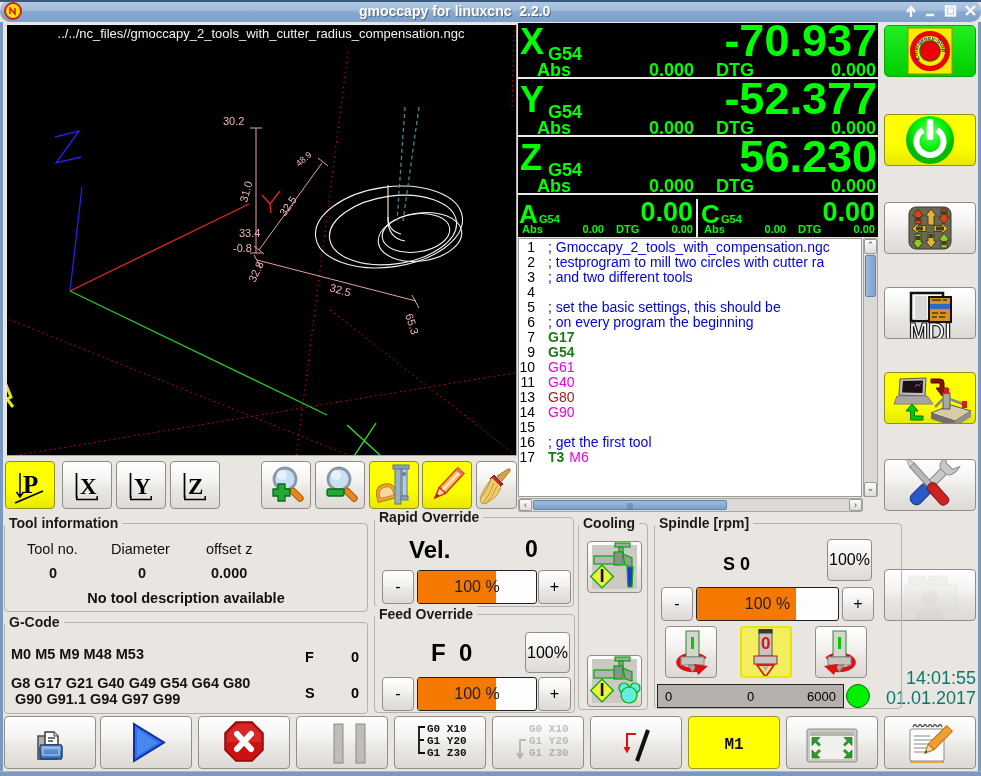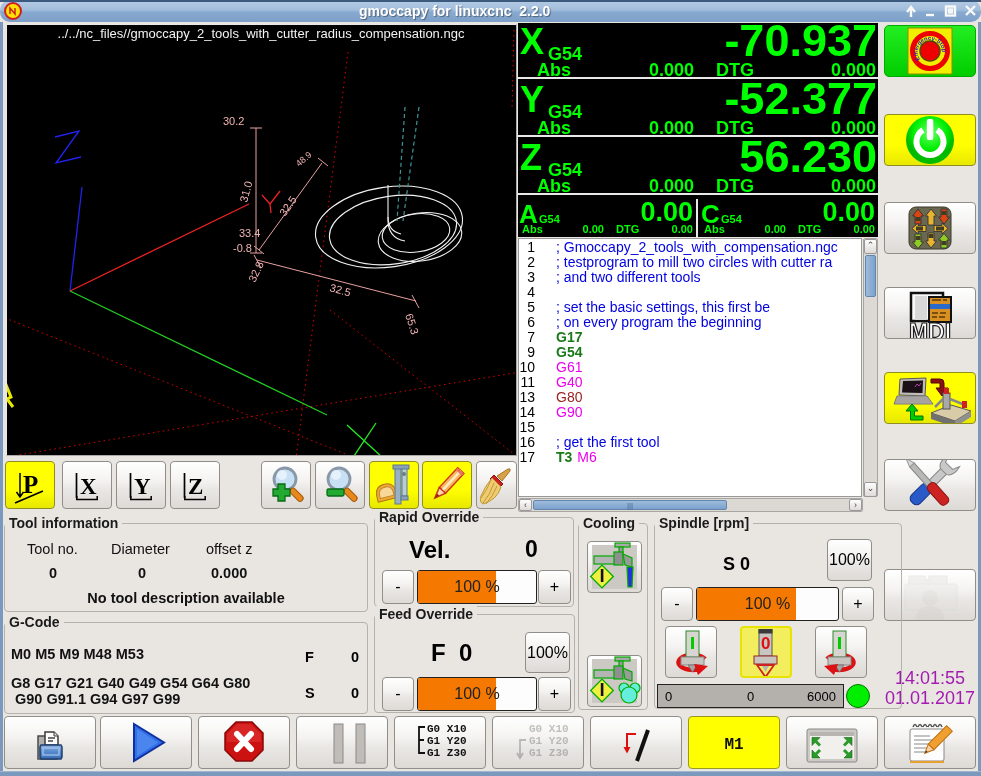--- a/index.html
+++ b/index.html
@@ -30,21 +30,21 @@
 .dro-small { position:absolute; height:38px; border-right:2px solid #e8e8e8; }
 .ds-axis { position:absolute; left:1px; top:0px; font-size:26px; }
 .ds-g54 { position:absolute; left:21px; top:14px; font-size:11px; }
 .ds-val { position:absolute; right:3px; top:-2px; font-size:27px; }
 .ds-sub { position:absolute; left:0; top:24px; width:100%; font-size:11px; }
 .ds-sub .sl { position:absolute; top:0; }
 .ds-sub .sv { position:absolute; top:0; }
 
 .gl { height:15px; font-size:14px; white-space:nowrap; }
 .gn { display:inline-block; width:16px; text-align:right; color:#000; margin-right:0; }
-.gl span:nth-child(2) { margin-left:21px; }
+.gl span:nth-child(2) { margin-left:13px; }
 .gc-comment { color:#0000e0; }
 .gc-green { color:#1a7a1a; font-weight:bold; }
 .gc-mag { color:#ee00ee; }
 .gc-red { color:#992222; font-weight:normal; }
 .sb-btn { position:absolute; background:linear-gradient(#fdfdfd,#dedbd7); border:1px solid #999; border-radius:2px; font-size:9px; text-align:center; color:#444; line-height:11px; }
 
 .pbar { position:absolute; background:#fdfdfd; border:1px solid #222; border-radius:3px; overflow:hidden; }
 .pfill { position:absolute; left:0; top:0; height:100%; background:#f57900; }
 .ptext { position:absolute; left:0; top:0; width:100%; height:100%; text-align:center; font-size:16px; line-height:32px; color:#222; }
 </style>
@@ -276,21 +276,21 @@
         </div>
     </div>
   </div>
 
   <div id="gcode" style="position:absolute;left:518px;top:238px;width:360px;height:274px;">
     <div style="position:absolute;left:0;top:0;width:344px;height:259px;background:#fff;border:1px solid #999;overflow:hidden;">
       <div class="gl"><span class="gn">1</span><span class="gc-comment">; Gmoccapy_2_tools_with_compensation.ngc</span></div>
       <div class="gl"><span class="gn">2</span><span class="gc-comment">; testprogram to mill two circles with cutter ra</span></div>
       <div class="gl"><span class="gn">3</span><span class="gc-comment">; and two different tools</span></div>
       <div class="gl"><span class="gn">4</span></div>
-      <div class="gl"><span class="gn">5</span><span class="gc-comment">; set the basic settings, this first be</span></div>
+      <div class="gl"><span class="gn">5</span><span class="gc-comment">; set the basic settings, this should be</span></div>
       <div class="gl"><span class="gn">6</span><span class="gc-comment">; on every program the beginning</span></div>
       <div class="gl"><span class="gn">7</span><span class="gc-green">G17</span></div>
       <div class="gl"><span class="gn">9</span><span class="gc-green">G54</span></div>
       <div class="gl"><span class="gn">10</span><span class="gc-mag">G61</span></div>
       <div class="gl"><span class="gn">11</span><span class="gc-mag">G40</span></div>
       <div class="gl"><span class="gn">13</span><span class="gc-red">G80</span></div>
       <div class="gl"><span class="gn">14</span><span class="gc-mag">G90</span></div>
       <div class="gl"><span class="gn">15</span></div>
       <div class="gl"><span class="gn">16</span><span class="gc-comment">; get the first tool</span></div>
       <div class="gl"><span class="gn">17</span><span class="gc-green">T3</span><span class="gc-mag" style="margin-left:5px">M6</span></div>
@@ -417,21 +417,21 @@
 
     <div class="btn" style="left:0;top:569px;width:92px;height:52px;opacity:1;">
       <svg width="90" height="50" opacity="0.25">
         <path d="M24 18 L24 6 L40 6 L40 10 L44 10 L44 6 L62 6 L62 18 Z" fill="#d8d5d1" stroke="#b8b5b1"></path>
         <rect x="20" y="14" width="52" height="26" rx="2" fill="#e2dfdb" stroke="#c8c5c1"></rect>
         <circle cx="45" cy="28" r="8" fill="#ccc9c5"></circle>
         <path d="M30 50 Q32 36 45 36 Q58 36 60 50 Z" fill="#ccc9c5"></path>
       </svg>
     </div>
 
-    <div style="position:absolute;left:0;top:668px;width:92px;text-align:center;font-size:18px;color:#a21caf;line-height:20px;">14:01:55<br>01.01.2017</div>
+    <div style="position:absolute;left:0;top:668px;width:92px;text-align:right;font-size:18px;color:#0f766e;line-height:20px;">14:01:55<br>01.01.2017</div>
 
     <div class="btn" style="left:0;top:716px;width:92px;height:53px;">
       <svg width="90" height="51">
         <g>
           <rect x="25" y="12" width="34" height="32" rx="2" fill="#fdfdfd" stroke="#888"></rect>
           <path d="M25 44 L59 44 L59 46 L25 46 Z" fill="#e8a030"></path>
           <g stroke="#555" stroke-width="1.5" fill="none">
             <path d="M28 10 q2 -5 4 0 M33 10 q2 -5 4 0 M38 10 q2 -5 4 0 M43 10 q2 -5 4 0 M48 10 q2 -5 4 0 M53 10 q2 -5 4 0"></path>
           </g>
           <g stroke="#b0b0b0" stroke-width="1.3">

